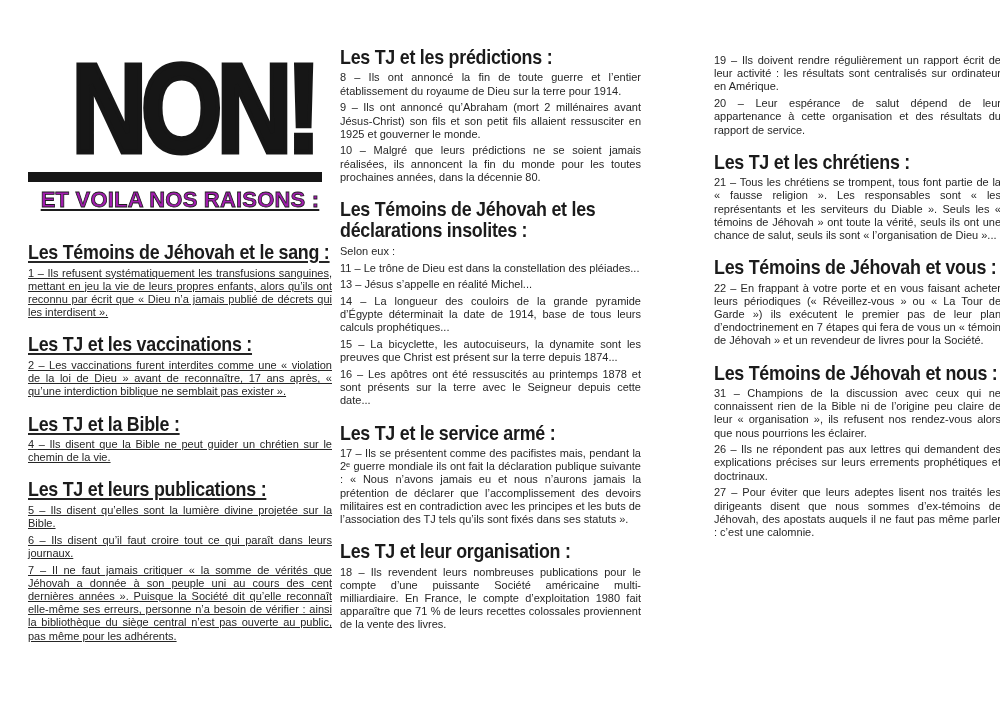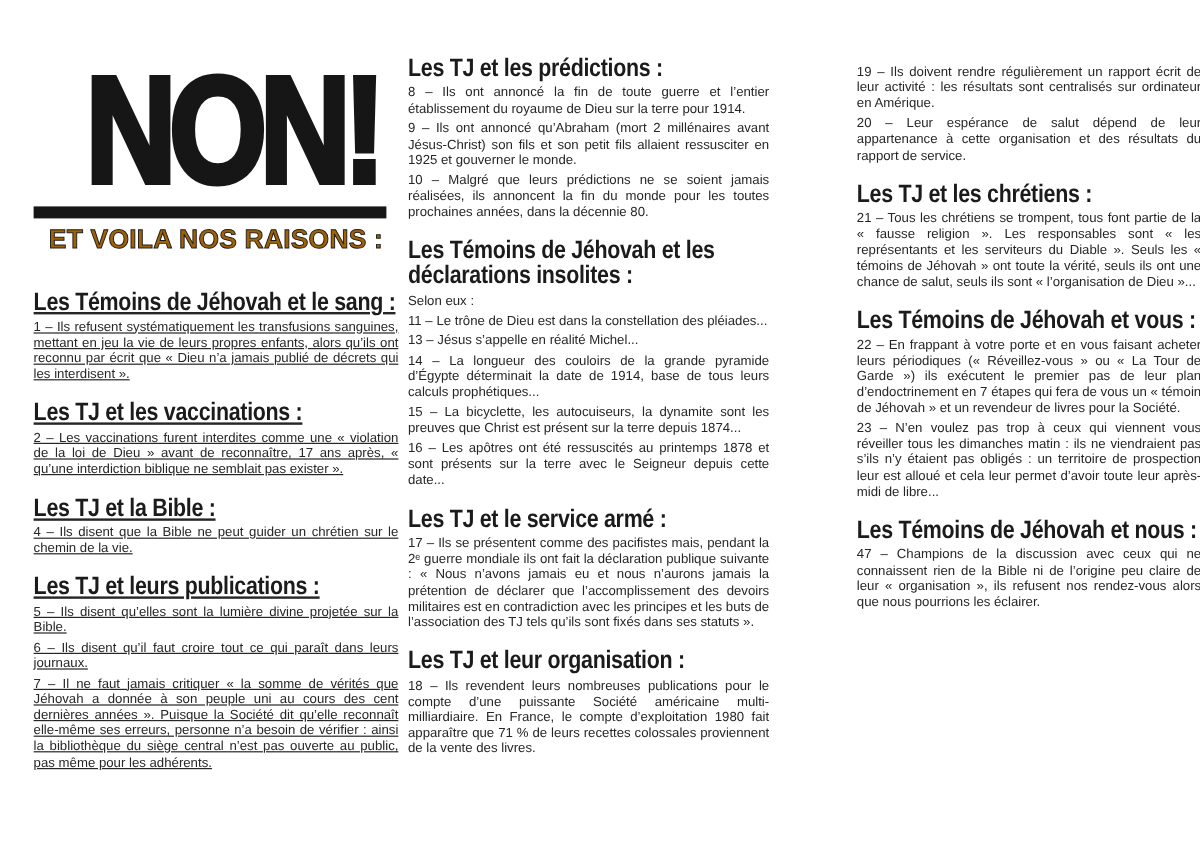--- a/index.html
+++ b/index.html
@@ -44,24 +44,25 @@
   .logo-bar {
     width: 294px;
     height: 10px;
     background: #161616;
     margin: 14px 0 7px 0;
   }
   .tagline {
     font-size: 22px;
     font-weight: bold;
     letter-spacing: 0.2px;
-    color: #a16207;
+    color: #a21caf;
     -webkit-text-stroke: 0.8px #1c1c1c;
     white-space: nowrap;
     line-height: 1;
+    text-decoration: underline;
   }
 
   
   .col1 .sections { margin-top: 30px; text-decoration: underline; }
   .col3 .sections { margin-top: 8px; }
   .section { margin-top: 14px; }
   .sections .section:first-child { margin-top: 0; }
 
   .heading {
     font-size: 21px;
@@ -156,22 +157,23 @@
           <p class="item">19 – Ils doivent rendre régulièrement un rapport écrit de leur activité : les résultats sont centralisés sur ordinateur en Amérique.</p>
           <p class="item">20 – Leur espérance de salut dépend de leur appartenance à cette organisation et des résultats du rapport de service.</p>
         </section>
         <section class="section">
           <h2 class="heading">Les TJ et les chrétiens :</h2>
           <p class="item">21 – Tous les chrétiens se trompent, tous font partie de la « fausse religion ». Les responsables sont « les représentants et les serviteurs du Diable ». Seuls les « témoins de Jéhovah » ont toute la vérité, seuls ils ont une chance de salut, seuls ils sont « l’organisation de Dieu »...</p>
         </section>
         <section class="section">
           <h2 class="heading">Les Témoins de Jéhovah et vous :</h2>
           <p class="item">22 – En frappant à votre porte et en vous faisant acheter leurs périodiques (« Réveillez-vous » ou « La Tour de Garde ») ils exécutent le premier pas de leur plan d’endoctrinement en 7 étapes qui fera de vous un « témoin de Jéhovah » et un revendeur de livres pour la Société.</p>
-          <p class="item">23 – N’en voulez pas trop à ceux qui viennent vous réveiller tous les dimanches matin : ils ne viendraient pas s’ils n’y étaient pas obligés : un territoire de prospection leur est alloué et cela leur permet d’avoir toute leur après-midi de libre...</p>
         </section>
         <section class="section">
           <h2 class="heading">Les Témoins de Jéhovah et nous :</h2>
-          <p class="item">47 – Champions de la discussion avec ceux qui ne connaissent rien de la Bible ni de l’origine peu claire de leur « organisation », ils refusent nos rendez-vous alors que nous pourrions les éclairer.</p>
+          <p class="item">31 – Champions de la discussion avec ceux qui ne connaissent rien de la Bible ni de l’origine peu claire de leur « organisation », ils refusent nos rendez-vous alors que nous pourrions les éclairer.</p>
+          <p class="item">26 – Ils ne répondent pas aux lettres qui demandent des explications précises sur leurs errements prophétiques et doctrinaux.</p>
+          <p class="item">27 – Pour éviter que leurs adeptes lisent nos traités les dirigeants disent que nous sommes d’ex-témoins de Jéhovah, des apostats auquels il ne faut pas même parler : c’est une calomnie.</p>
         </section>
       </div>
   </div>
 
 </div>
 
 </body></html>

